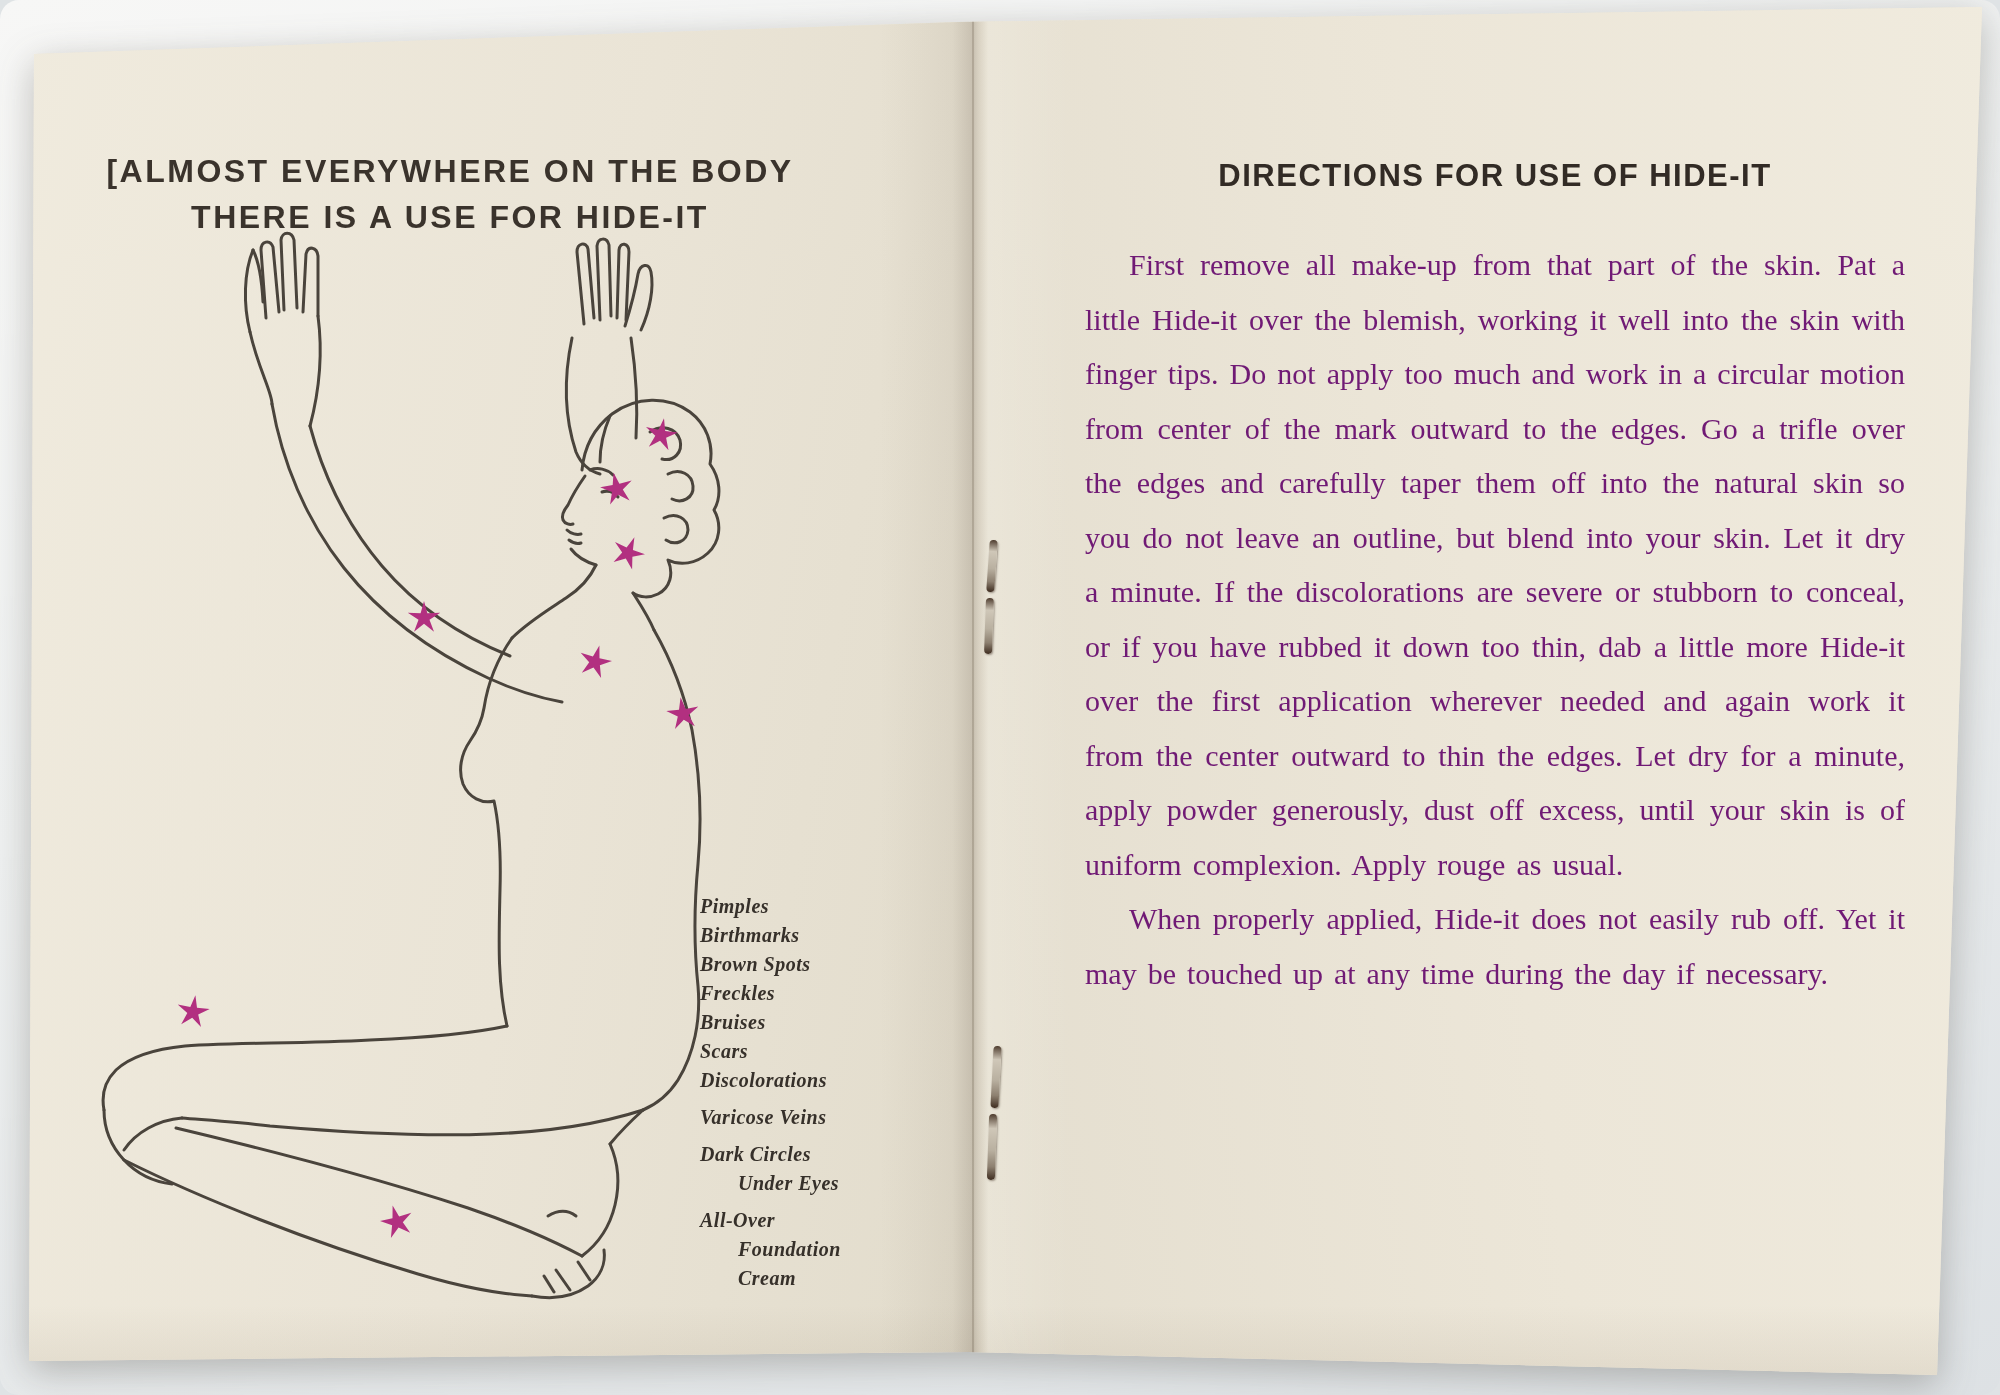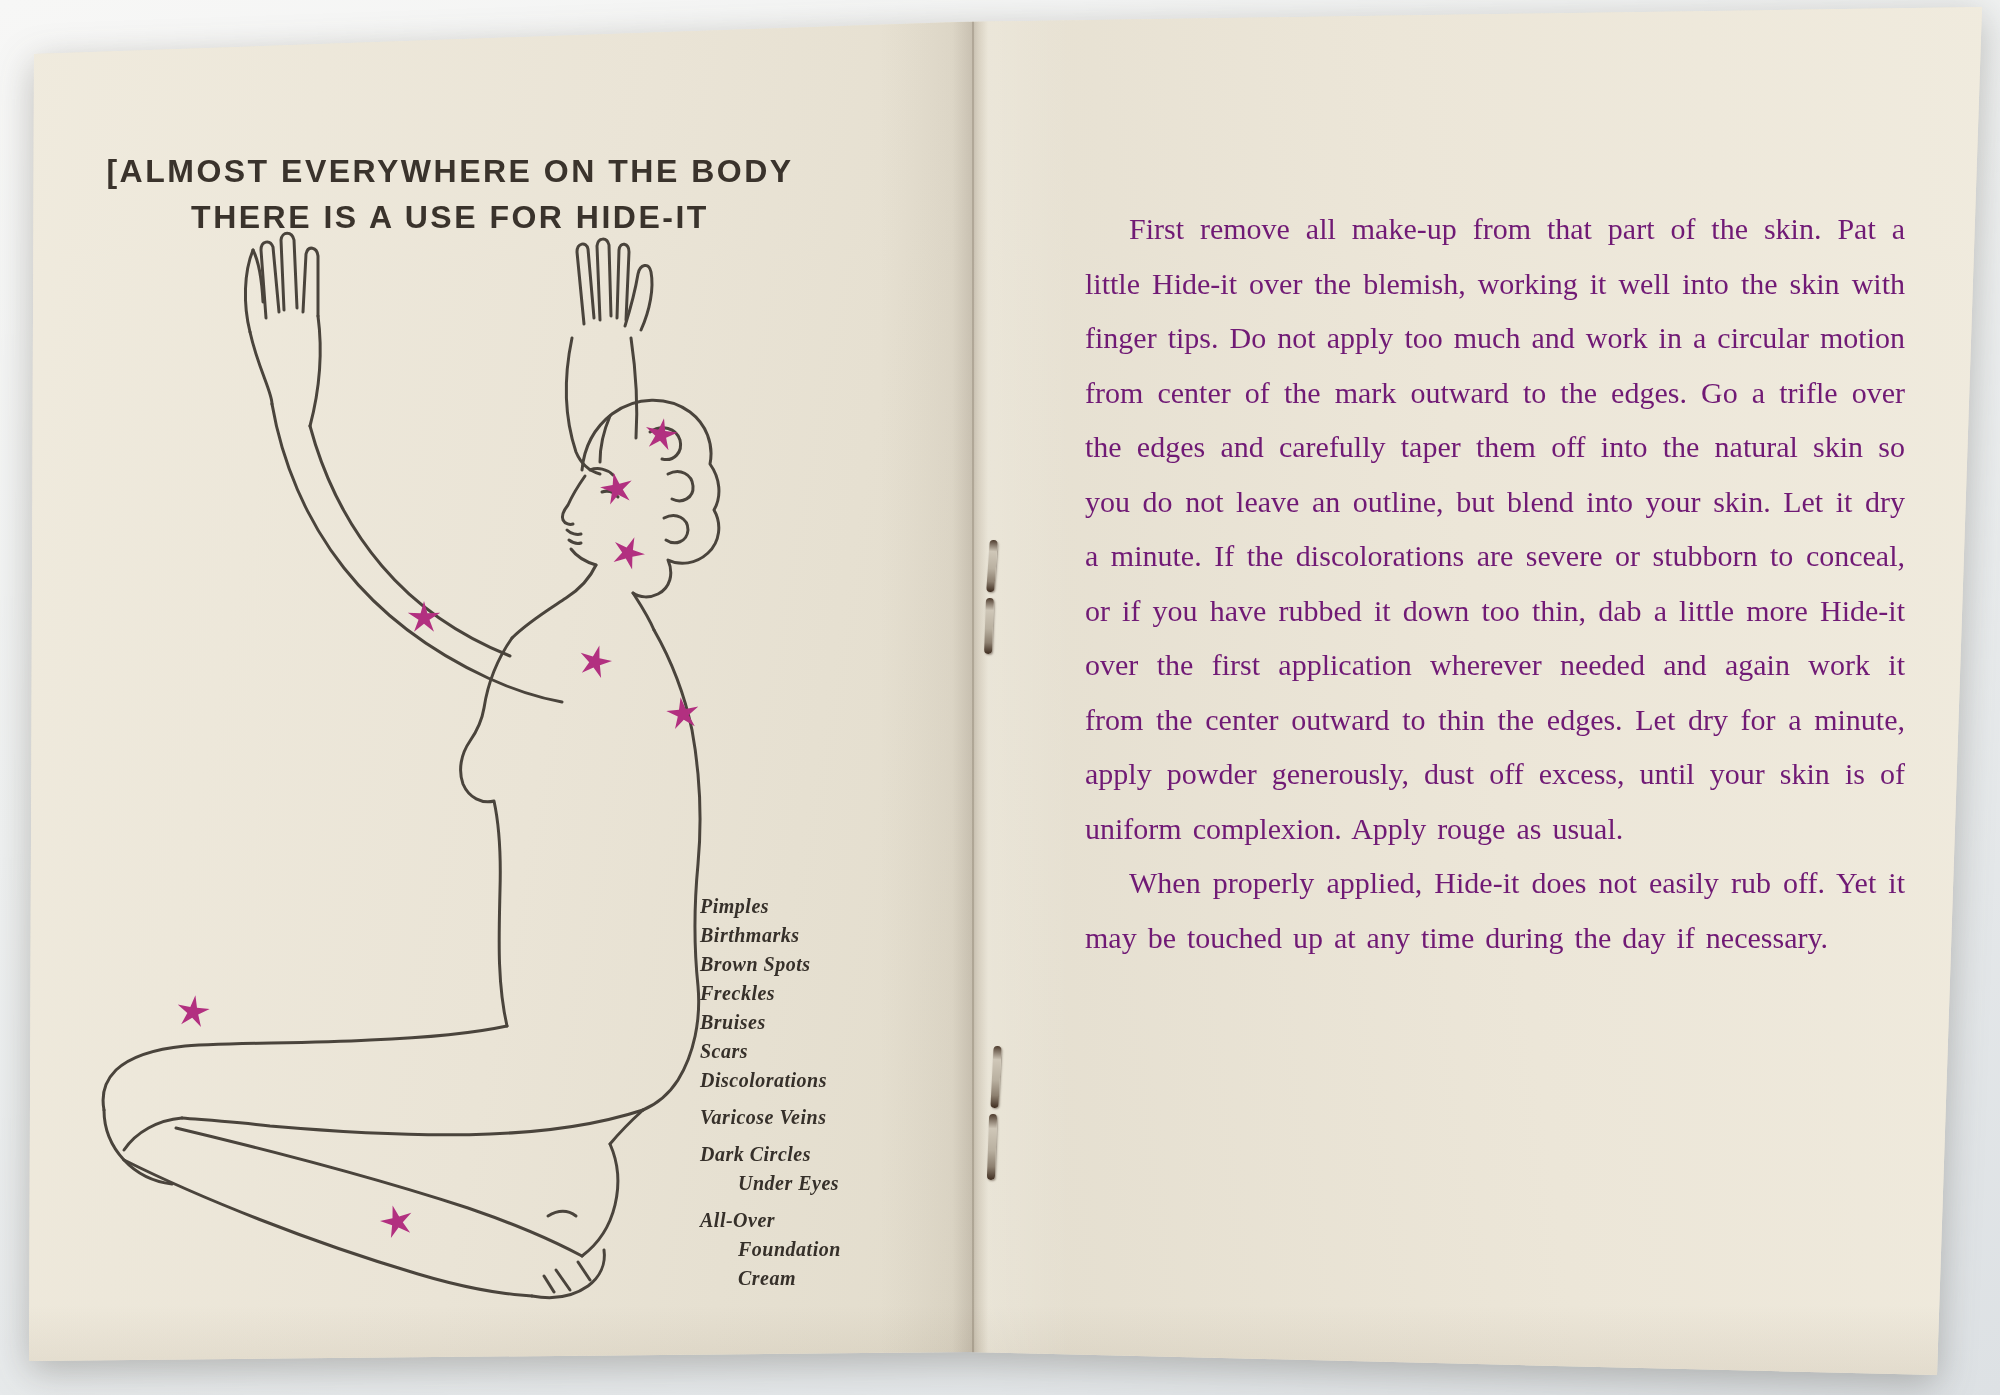--- a/index.html
+++ b/index.html
@@ -1,19 +1,20 @@
 <!DOCTYPE html>
 <html><head>
 <meta charset="utf-8">
 <style>
   html,body{margin:0;padding:0;background:#dfe3e5;}
   .stage{
     position:relative;width:2000px;height:1395px;overflow:hidden;
     background:linear-gradient(160deg,#f7f7f6 0%,#eef0f0 40%,#dde1e4 100%);
     font-family:"Liberation Sans",sans-serif;
+    border-radius:19px;
   }
   .booklet-shadow{position:absolute;inset:0;filter:drop-shadow(0 10px 18px rgba(60,55,45,.30));}
   .booklet{
     position:absolute;inset:0;
     clip-path:polygon(34px 54px,958px 22px,1982px 7px,1937px 1375px,968px 1352px,29px 1361px);
     background:#ebe5d7;
   }
   .page{position:absolute;top:0;bottom:0;}
   .page-left{left:0;width:975px;background:linear-gradient(100deg,#f0ebde 0%,#eae4d6 55%,#e2dccc 100%);}
   .page-right{left:975px;right:0;background:linear-gradient(262deg,#f0ebde 0%,#ece6d8 50%,#e4decf 100%);}
@@ -174,20 +175,21 @@
           </li>
           <li class="indent-1">
             <span>Foundation</span>
           </li>
           <li class="indent-1">
             <span>Cream</span>
           </li>
         </ul>
 
       <div class="rp">
+        <h1 class="rp-title">DIRECTIONS FOR USE OF HIDE-IT</h1>
         <p class="first">First remove all make-up from that part of the skin. Pat a little Hide-it over the blemish, working it well into the skin with finger tips. Do not apply too much and work in a circular motion from center of the mark outward to the edges. Go a trifle over the edges and carefully taper them off into the natural skin so you do not leave an outline, but blend into your skin. Let it dry a minute. If the discolorations are severe or stubborn to conceal, or if you have rubbed it down too thin, dab a little more Hide-it over the first application wherever needed and again work it from the center outward to thin the edges. Let dry for a minute, apply powder generously, dust off excess, until your skin is of uniform complexion. Apply rouge as usual.</p>
         <p>When properly applied, Hide-it does not easily rub off. Yet it may be touched up at any time during the day if necessary.</p>
       </div>
 
       <div class="staple s1a"></div>
       <div class="staple s1b"></div>
       <div class="staple s2a"></div>
       <div class="staple s2b"></div>
 
     </div>

